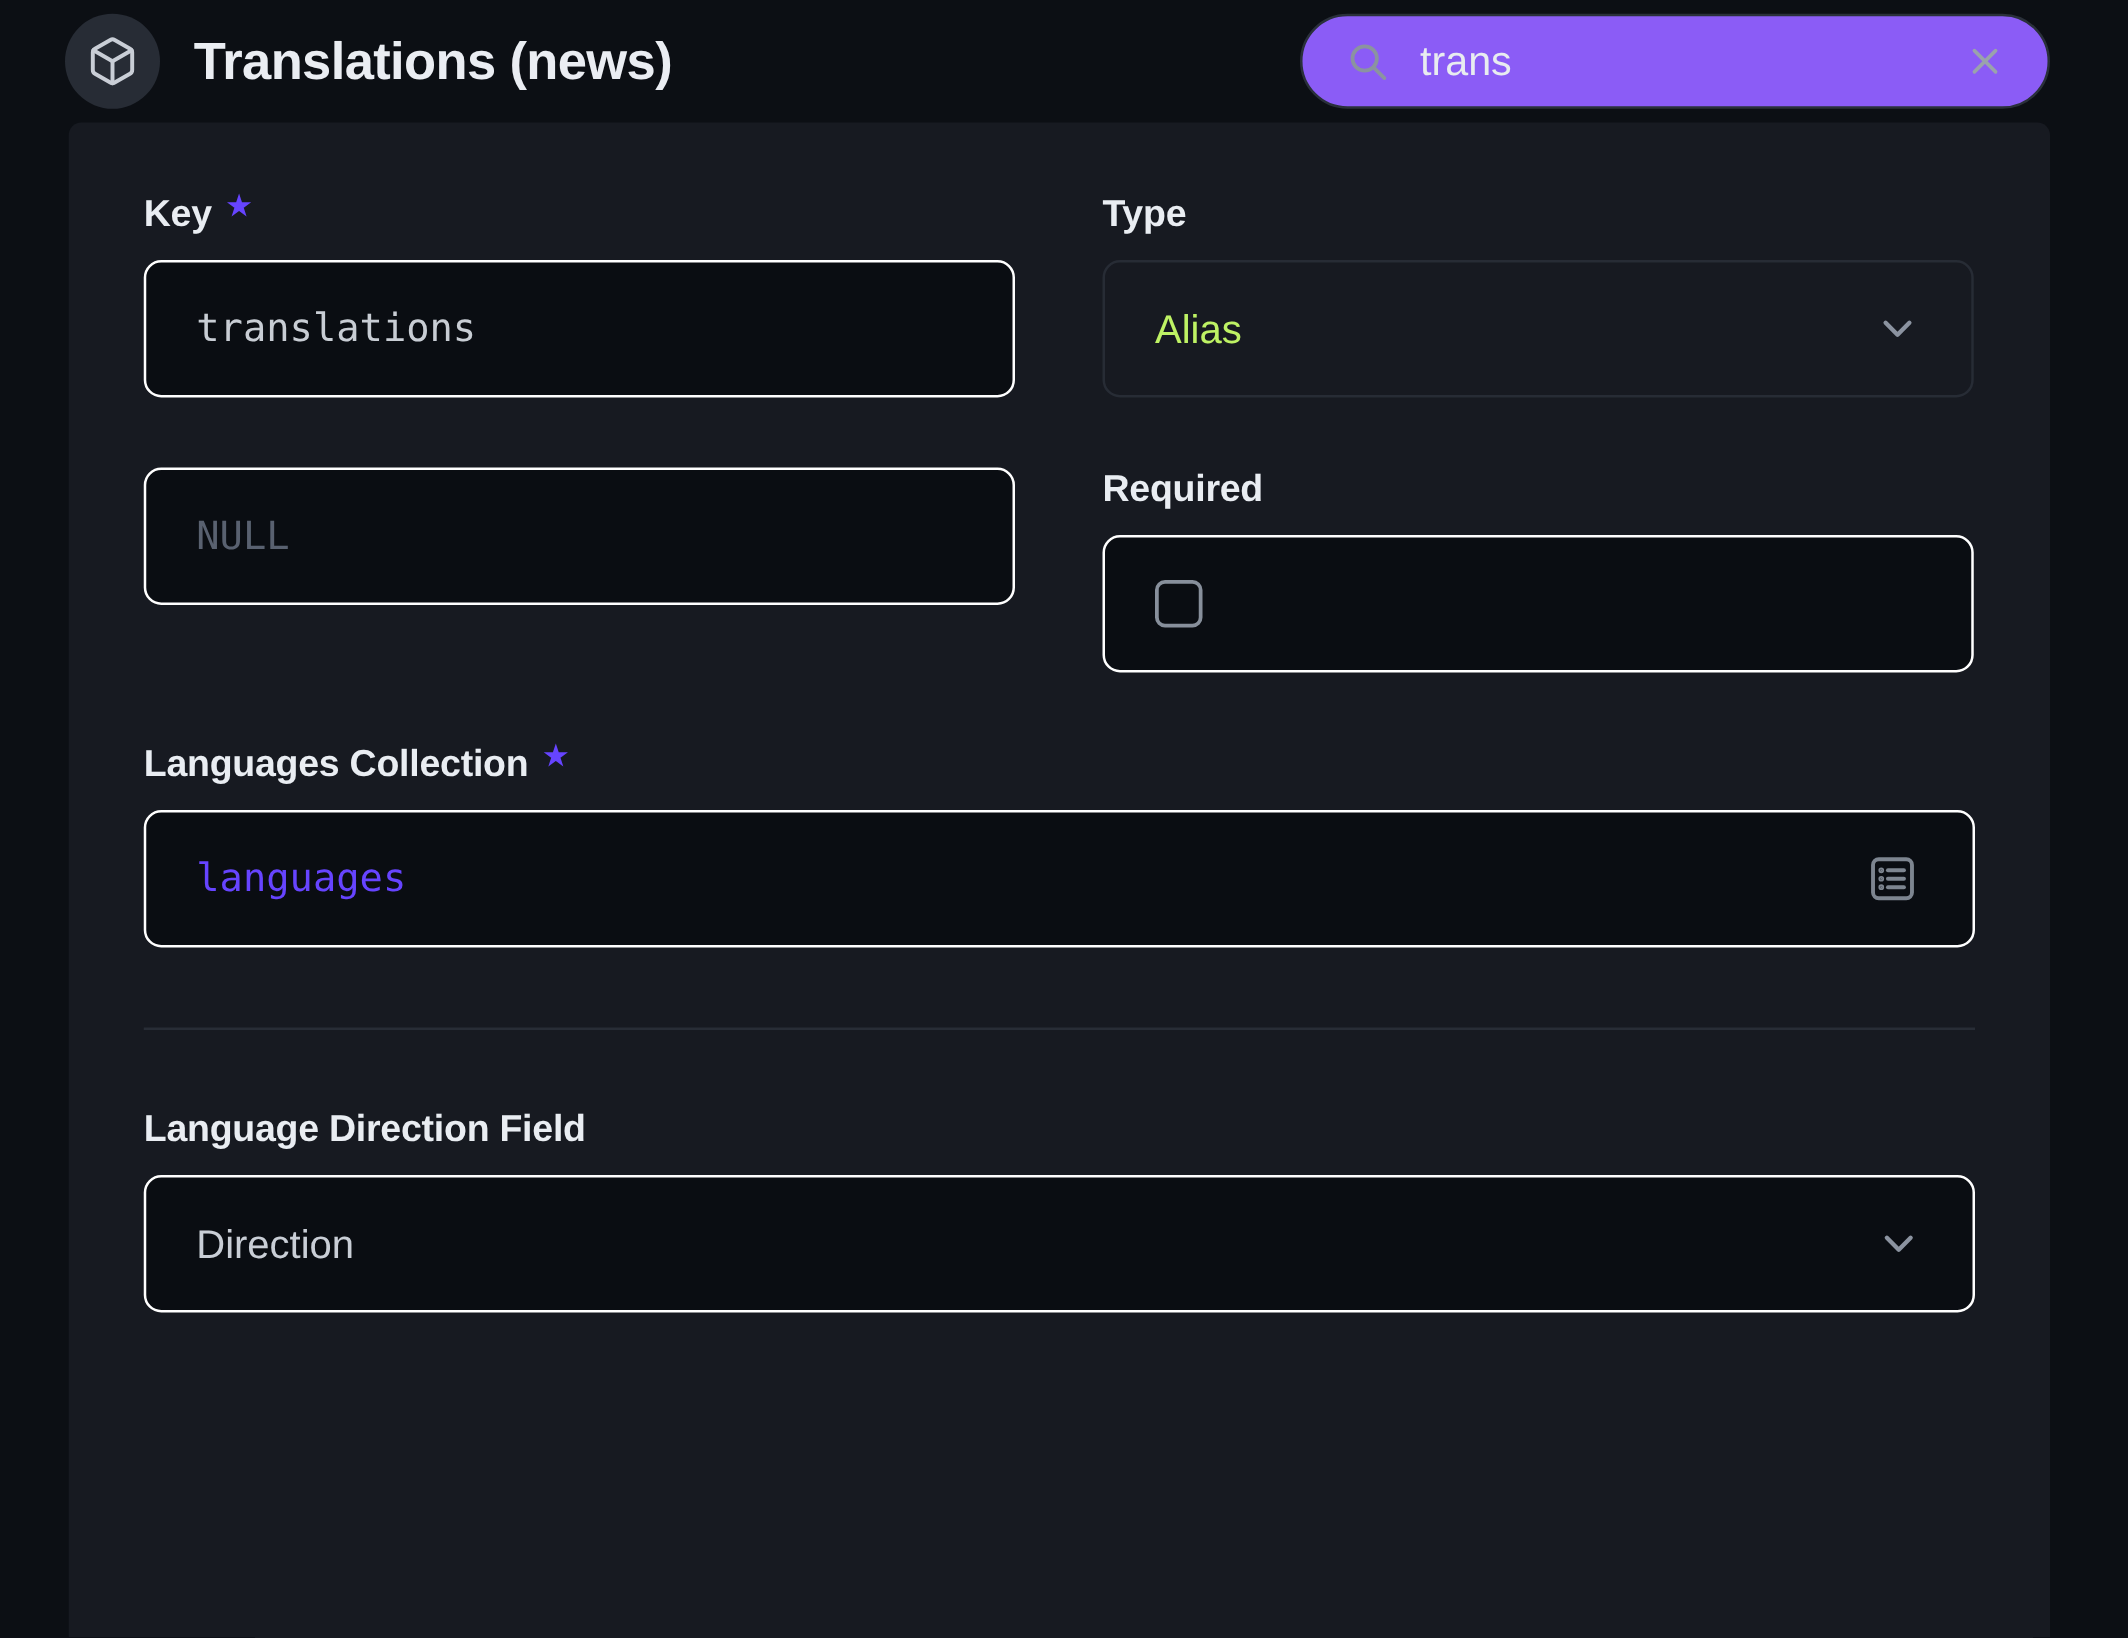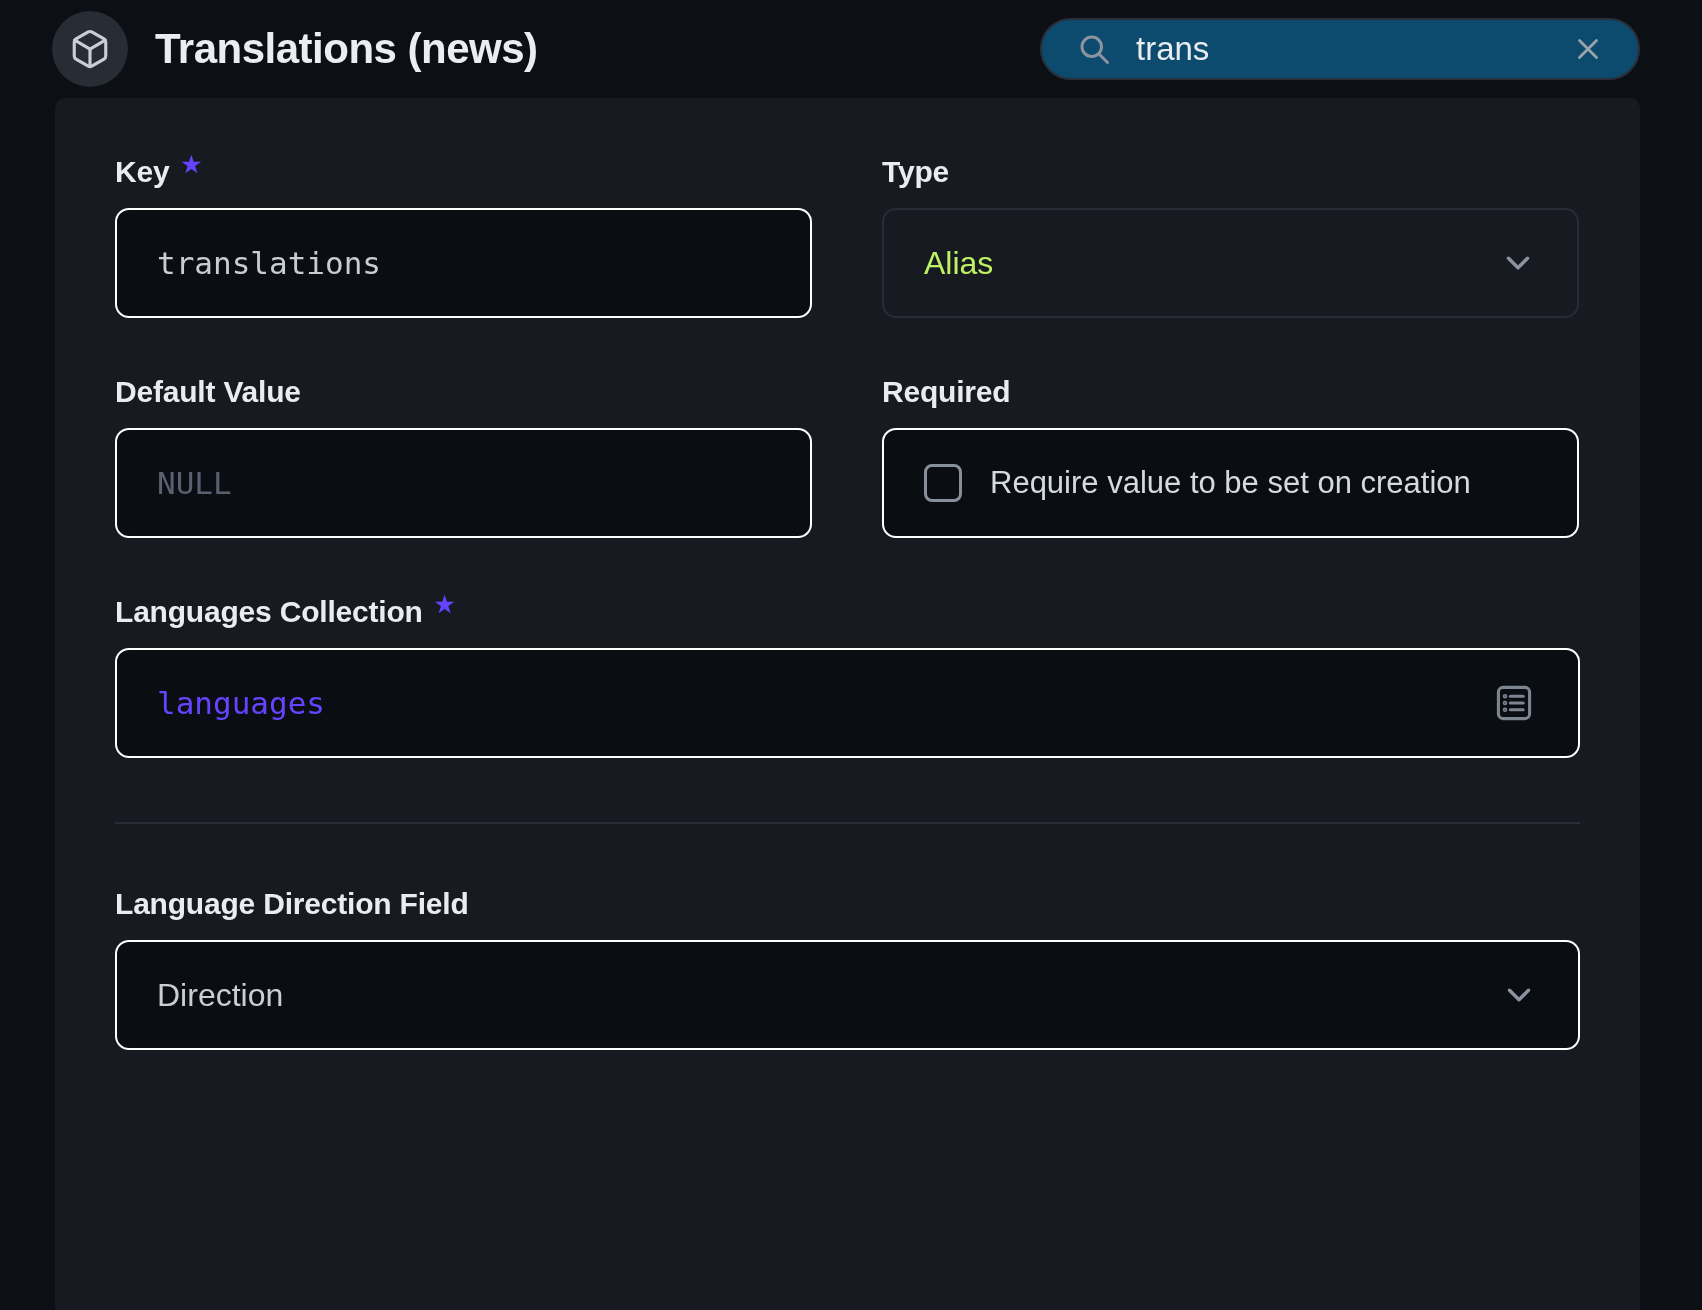--- a/index.html
+++ b/index.html
@@ -26,25 +26,25 @@
   }
   .avatar svg { width: 42px; height: 42px; stroke: #c9ced6; }
   .page-title {
     margin-left: 27px;
     font-size: 42px; font-weight: 700; color: #eaedf2;
     letter-spacing: -0.5px;
     white-space: nowrap;
   }
   .search-pill {
     margin-left: auto;
-    width: 600px; height: 62px;
+    width: 600px; height: 76px;
     border: 2px solid #2a303a; border-radius: 40px;
     display: flex; align-items: center;
     padding: 0 30px 0 34px;
-    background: #0c4a6e;
+    background: #8b5cf6;
     justify-content: space-between;
   }
   .search-pill svg.mag { width: 36px; height: 36px; stroke: #8b93a0; flex: 0 0 auto; }
   .search-input {
     flex: 1; margin-left: 24px;
     background: transparent; border: none; outline: none;
     color: #e8ecf0; font-size: 33px;
     font-family: "Liberation Sans", sans-serif;
     min-width: 0;
   }
@@ -187,34 +187,30 @@
           <span class="sel-text">Alias</span>
           <svg class="chev" viewBox="0 0 24 24" fill="none" stroke-width="2.2" stroke-linecap="round" stroke-linejoin="round">
             <polyline points="6 9 12 15 18 9"></polyline>
           </svg>
         </div>
       </div>
     </div>
 
     <div class="grid-2">
       <div class="col">
-        <div class="field-label">
-          <span>Default Value</span>
-        </div>
         <div class="box">
           <input type="text" placeholder="NULL" style="">
         </div>
       </div>
       <div class="col">
         <div class="field-label">
           <span>Required</span>
         </div>
         <div class="box check-row">
           <span class="checkbox"></span>
-          <span class="check-label">Require value to be set on creation</span>
         </div>
       </div>
     </div>
 
     <div class="full">
       <div class="field-label">
         <span>Languages Collection</span>
         <span class="req-star">★</span>
       </div>
       <div class="box">

